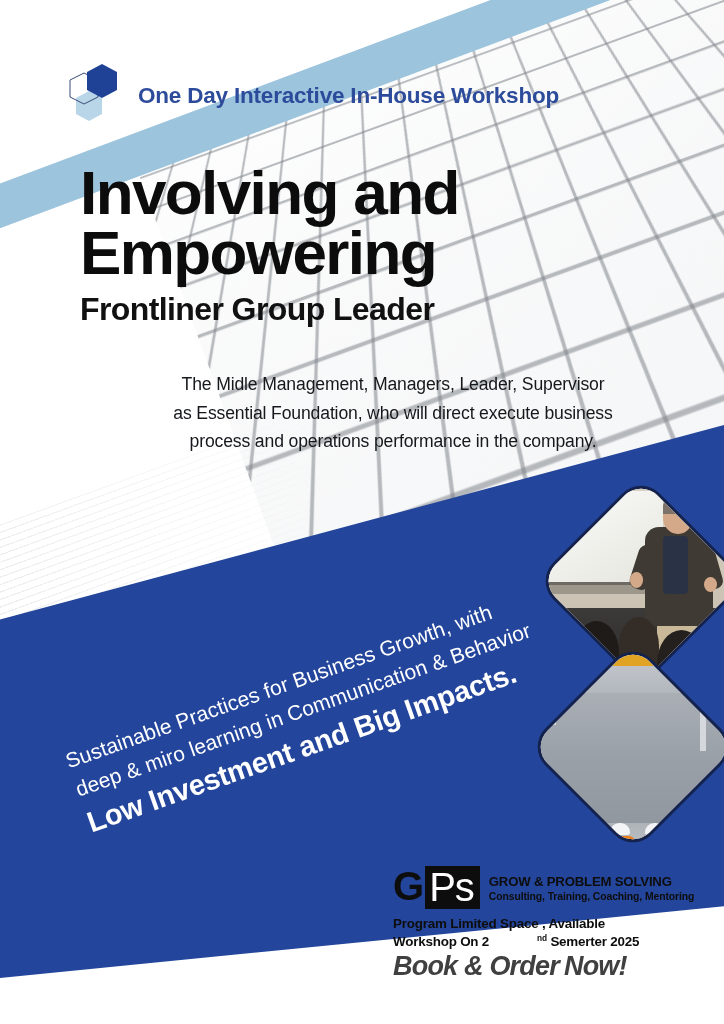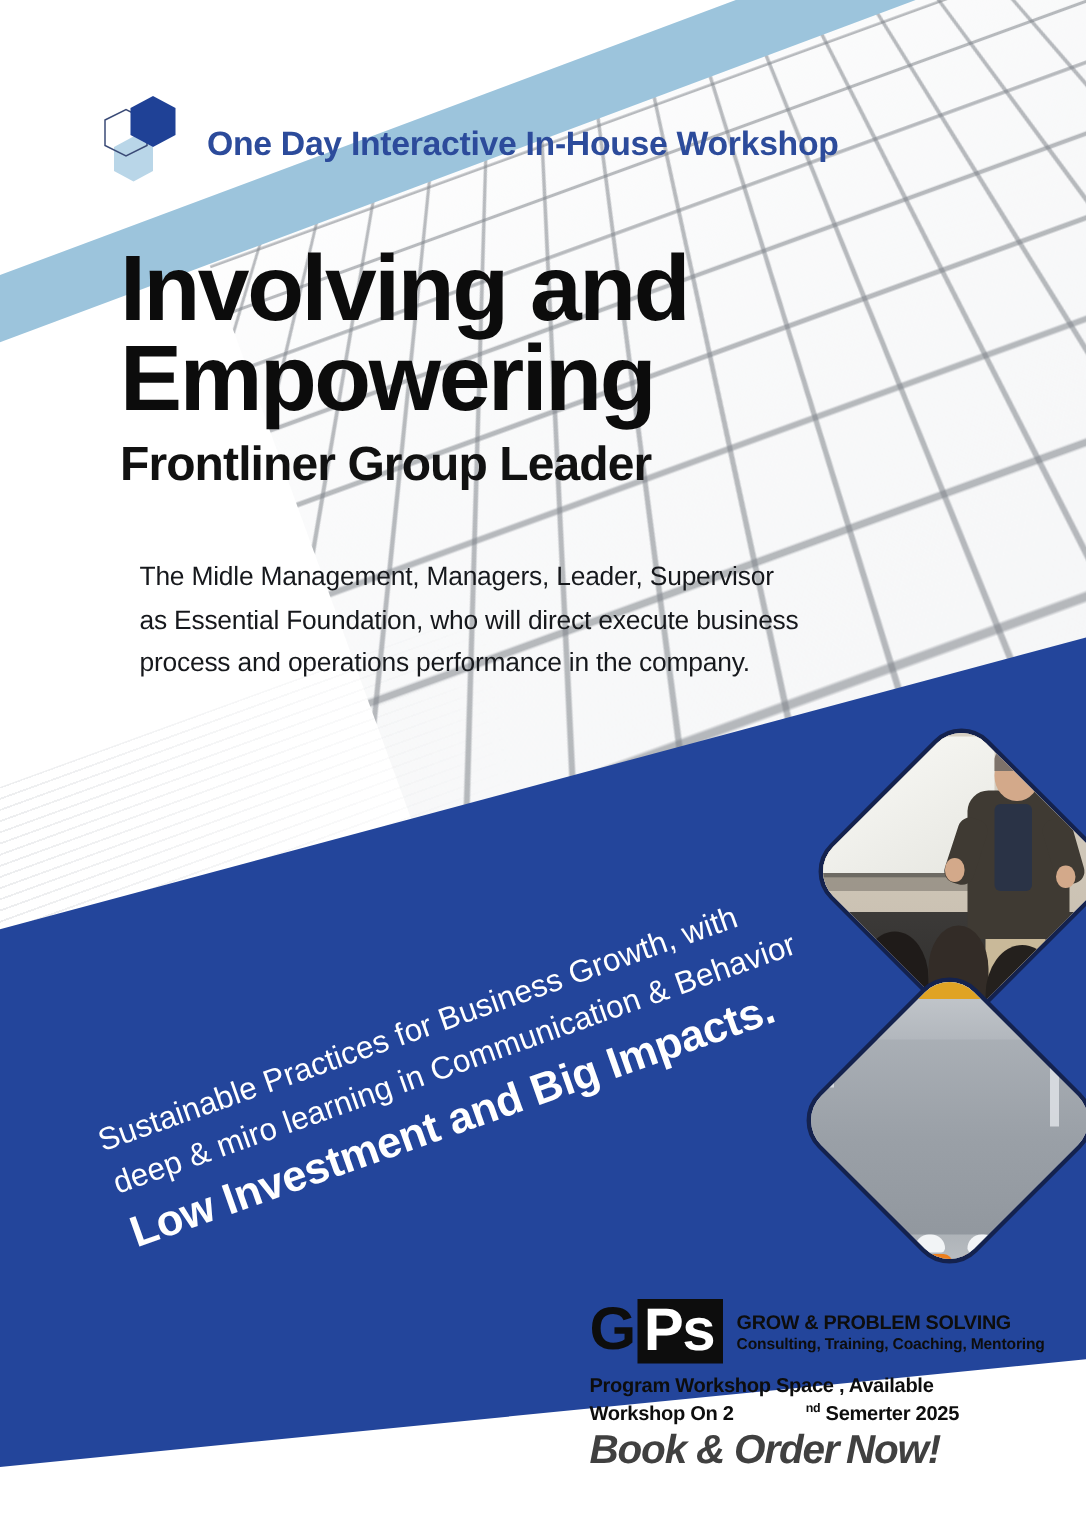--- a/index.html
+++ b/index.html
@@ -119,20 +119,21 @@
   
   .body-copy {
     position:absolute;
     left:93px; top:370px;
     width:600px;
     color:#16181c;
     font-size:17.6px;
     line-height:1.62;
     letter-spacing:-0.15px;
     white-space:pre-line;
+    text-align:center;
   }
 
   
   .tagline {
     position:absolute;
     left:78px; top:745px;
     transform:rotate(-19.5deg);
     transform-origin:0 50%;
     color:#ffffff;
   }
@@ -221,21 +222,21 @@
   .gps-mark {
     display:flex; align-items:stretch;
     font-weight:bold; line-height:1;
   }
   .gps-g {
     color:#0d0d0d; font-size:40px; font-weight:bold;
     letter-spacing:-1px; padding-right:2px;
   }
   .gps-ps {
     background:#0d0d0d; color:#ffffff;
-    font-size:40px; font-weight:bold; letter-spacing:-1px;
+    font-size:40px; font-weight:normal; letter-spacing:-1px;
     padding:1px 6px 2px 4px;
   }
   .gps-text-1 { color:#0d0d0d; font-size:13.2px; font-weight:bold; letter-spacing:-0.2px; }
   .gps-text-2 { color:#0d0d0d; font-size:10.4px; font-weight:bold; letter-spacing:-0.1px; margin-top:2px; }
   .footer-line { color:#0d0d0d; font-size:13.4px; font-weight:bold; letter-spacing:-0.2px; }
   .footer-lines { margin-top:7px; }
   .footer-line + .footer-line { margin-top:2px; }
   sup { font-size:0.62em; vertical-align:super;padding-left:48px; }
   .cta {
     margin-top:3px;
@@ -361,19 +362,19 @@
         <span class="gps-g">G</span>
         <span class="gps-ps">Ps</span>
       </div>
       <div>
         <div class="gps-text-1">GROW &amp; PROBLEM SOLVING</div>
         <div class="gps-text-2">Consulting, Training, Coaching, Mentoring</div>
       </div>
     </div>
 
     <div class="footer-lines">
-      <div class="footer-line">Program Workshop Space , Available</div>
+      <div class="footer-line">Program Limited Space , Available</div>
       <div class="footer-line"><span>Workshop  On  2</span><sup>nd</sup><span> Semerter 2025</span></div>
       <div class="cta"><span class="cta-book">Book &amp; Order</span><span class="cta-now">Now!</span></div>
     </div>
   </div>
 
 </div>
 
 </body></html>

